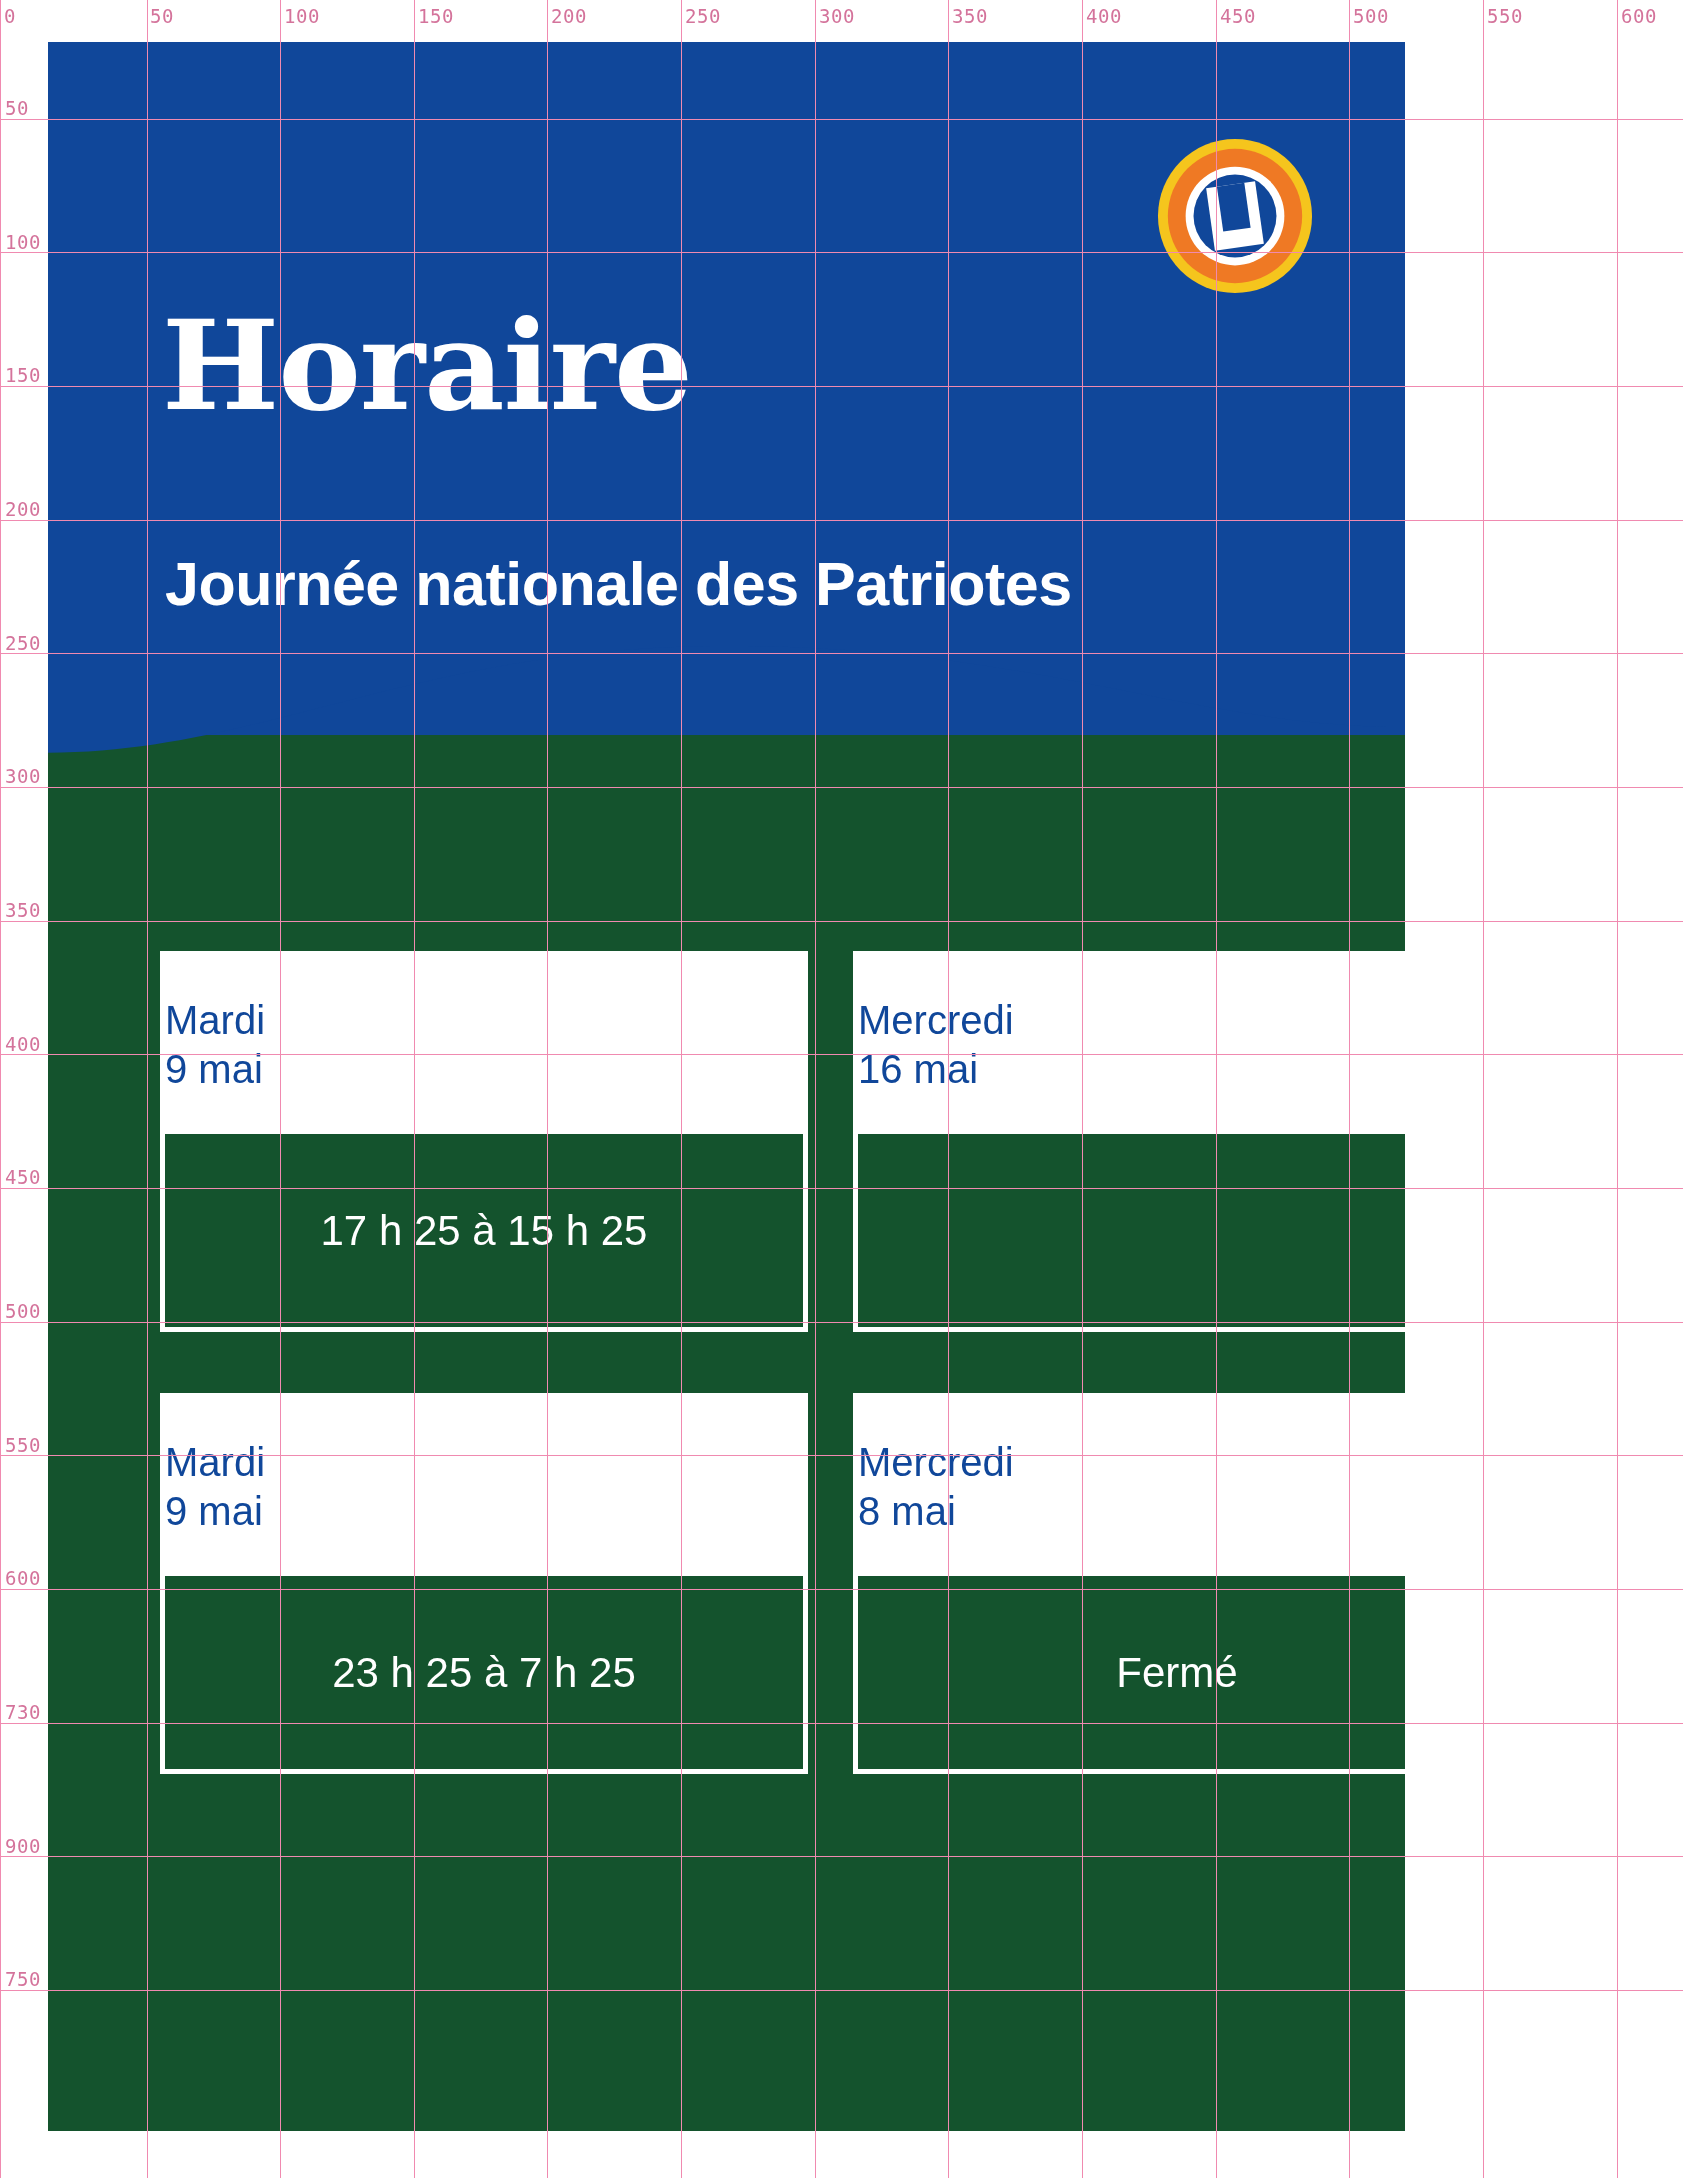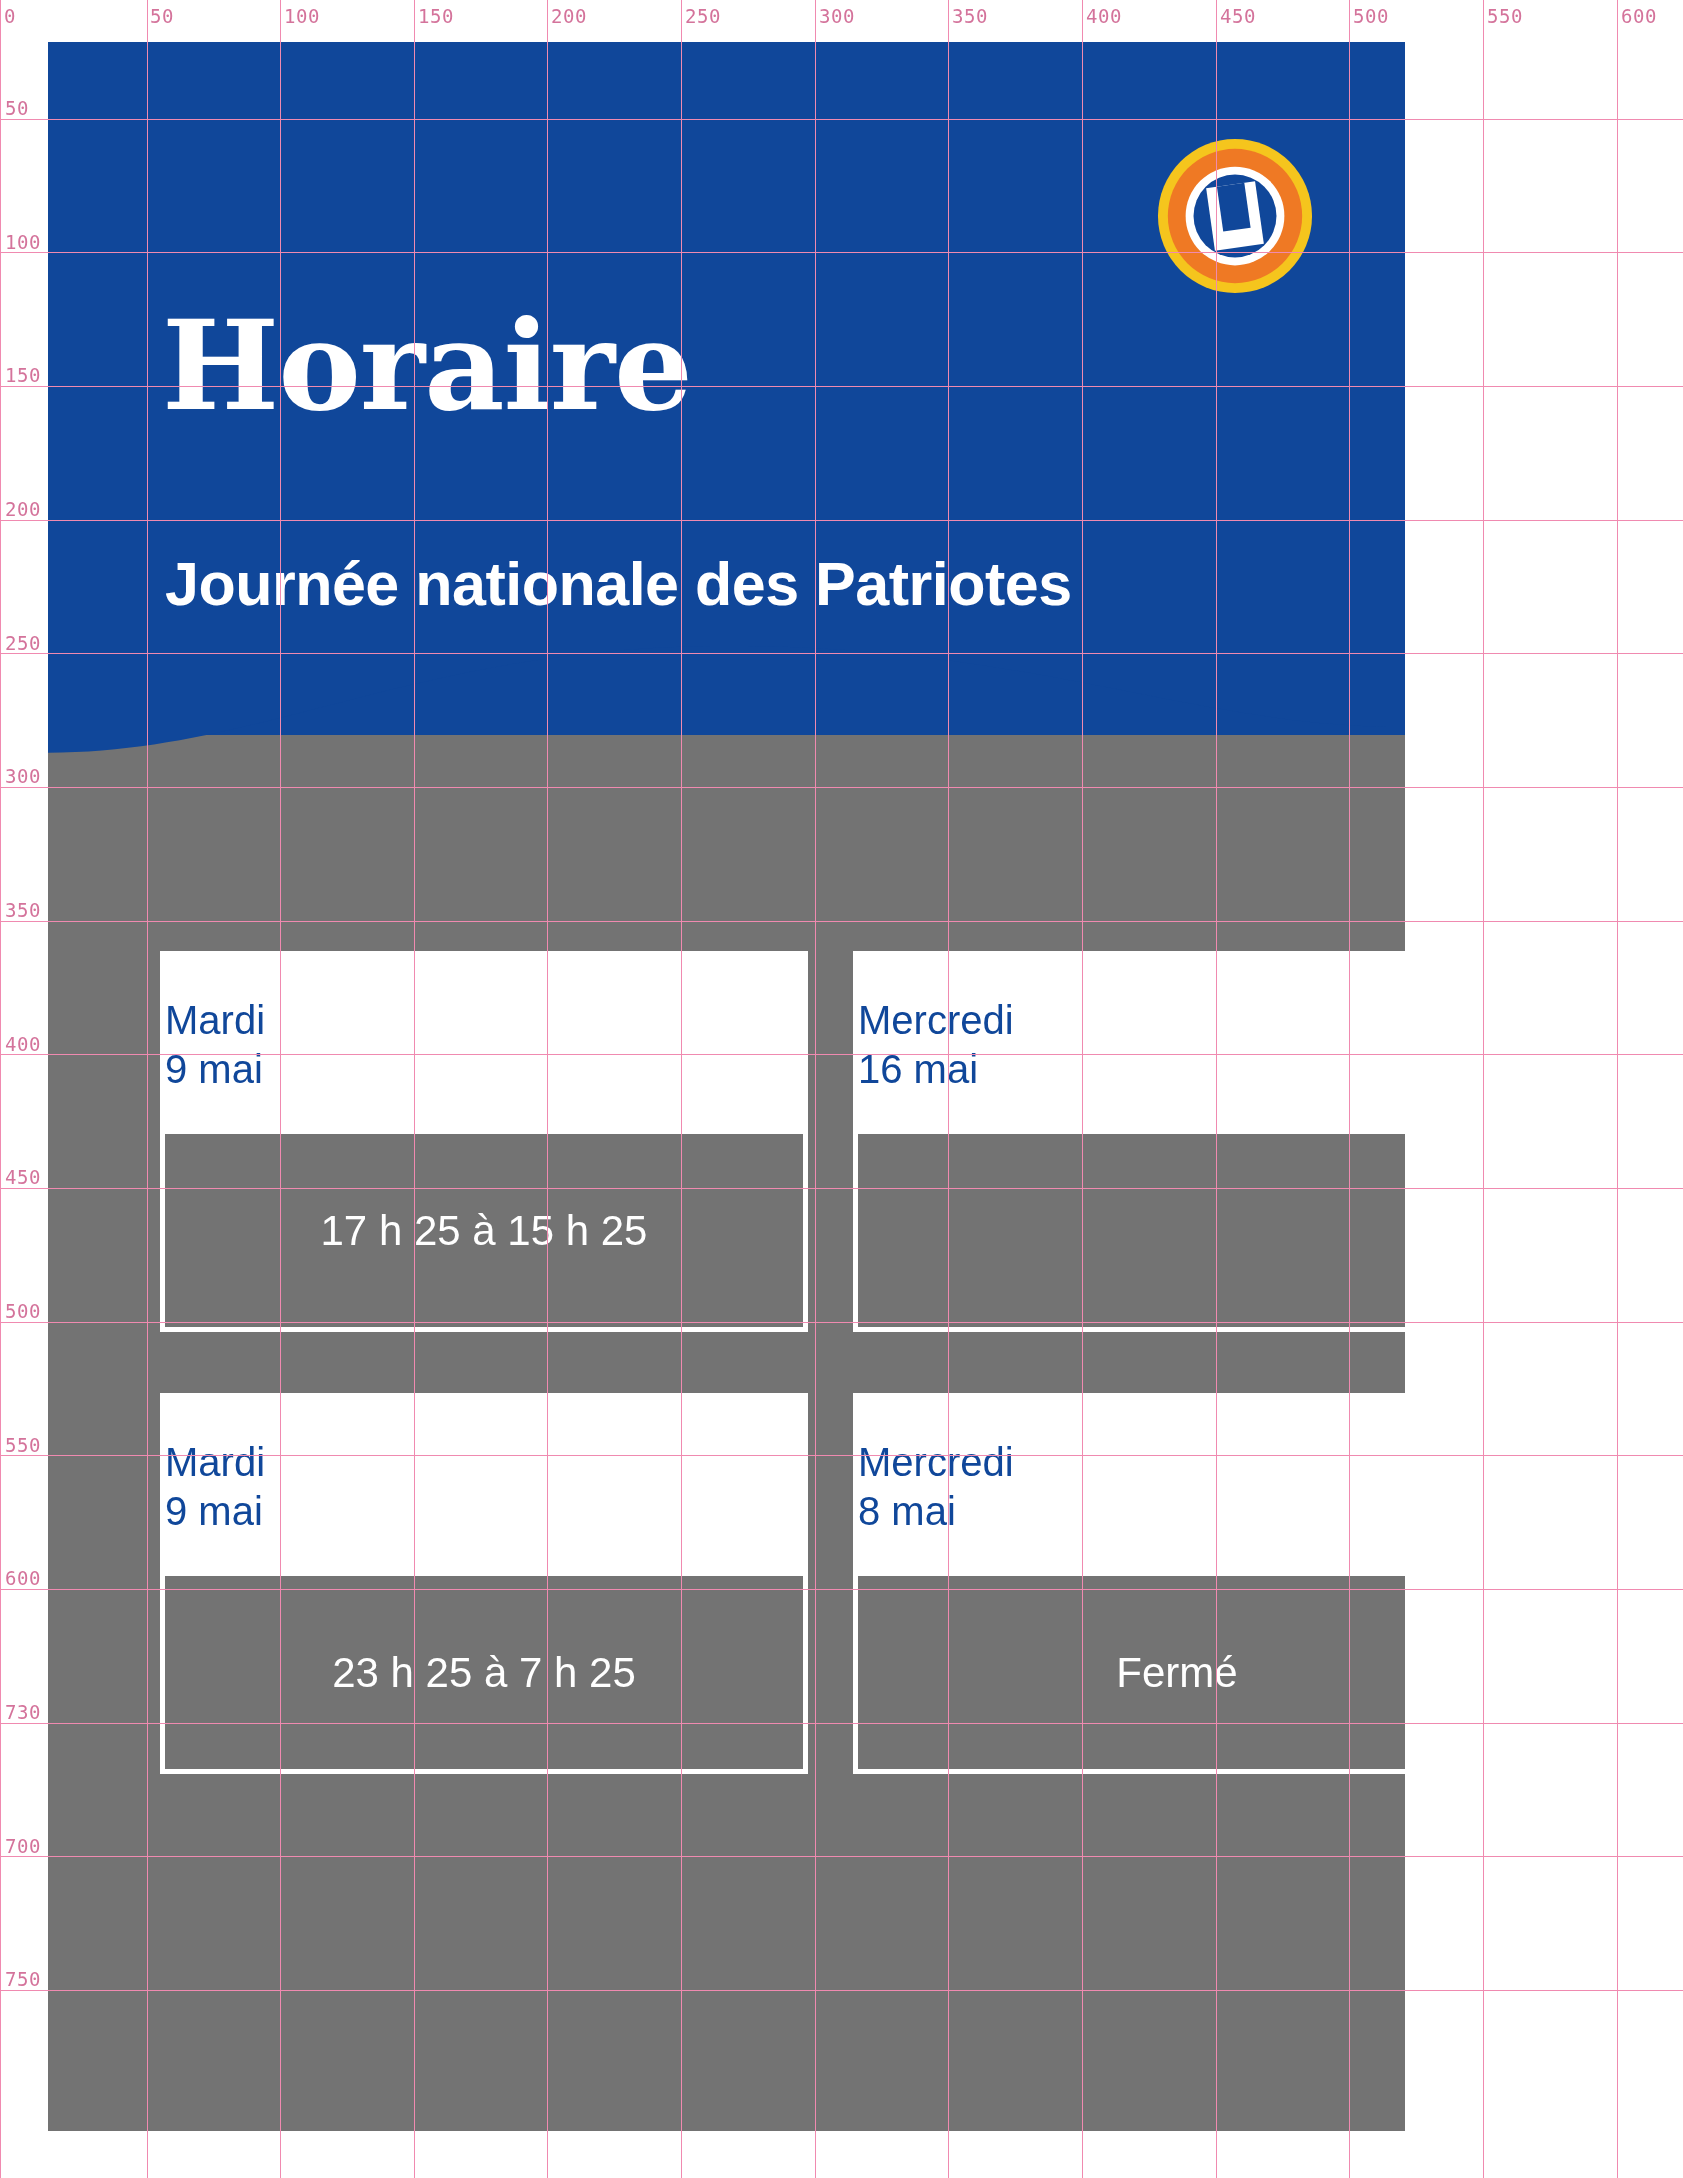--- a/index.html
+++ b/index.html
@@ -49,21 +49,21 @@
 
   
   #poster {
     position: absolute;
     left: 48px;
     top: 42px;
     width: 1357px;
     height: 2089px;
     overflow: hidden;
     z-index: 10;
-    background: #737373;
+    background: #14532d;
   }
   #poster-top {
     position: absolute;
     left: 0;
     top: 0;
     width: 100%;
     height: 693px;
     background: #10479a;
   }
   #wave {
@@ -257,17 +257,17 @@
     <div class="ruler-label ruler-label-left" style="top: 1166px;">450</div>
     <div class="grid-line-h" style="top: 1322px;"></div>
     <div class="ruler-label ruler-label-left" style="top: 1300px;">500</div>
     <div class="grid-line-h" style="top: 1455px;"></div>
     <div class="ruler-label ruler-label-left" style="top: 1434px;">550</div>
     <div class="grid-line-h" style="top: 1589px;"></div>
     <div class="ruler-label ruler-label-left" style="top: 1567px;">600</div>
     <div class="grid-line-h" style="top: 1723px;"></div>
     <div class="ruler-label ruler-label-left" style="top: 1701px;">730</div>
     <div class="grid-line-h" style="top: 1856px;"></div>
-    <div class="ruler-label ruler-label-left" style="top: 1835px;">700</div>
+    <div class="ruler-label ruler-label-left" style="top: 1835px;">900</div>
     <div class="grid-line-h" style="top: 1990px;"></div>
     <div class="ruler-label ruler-label-left" style="top: 1968px;">750</div>
   </div>
 
 
 </body></html>

